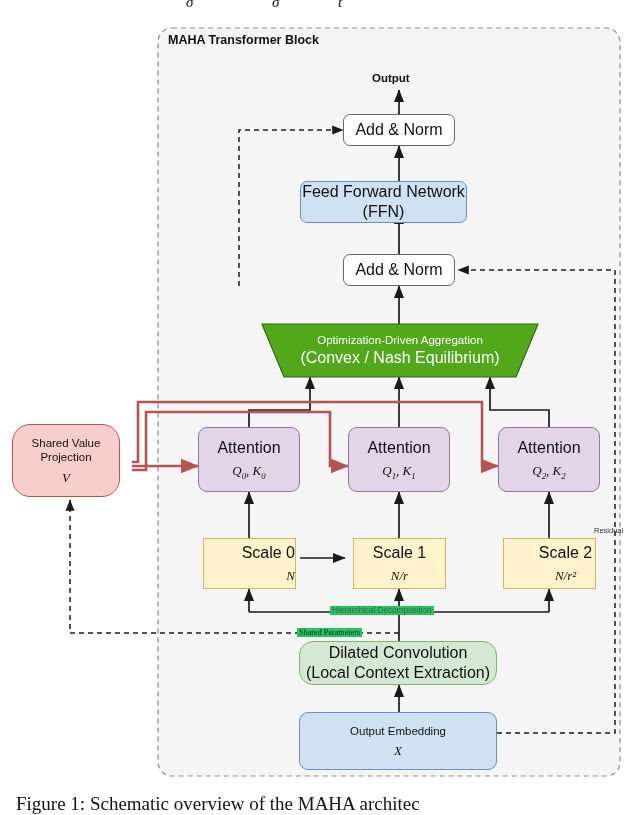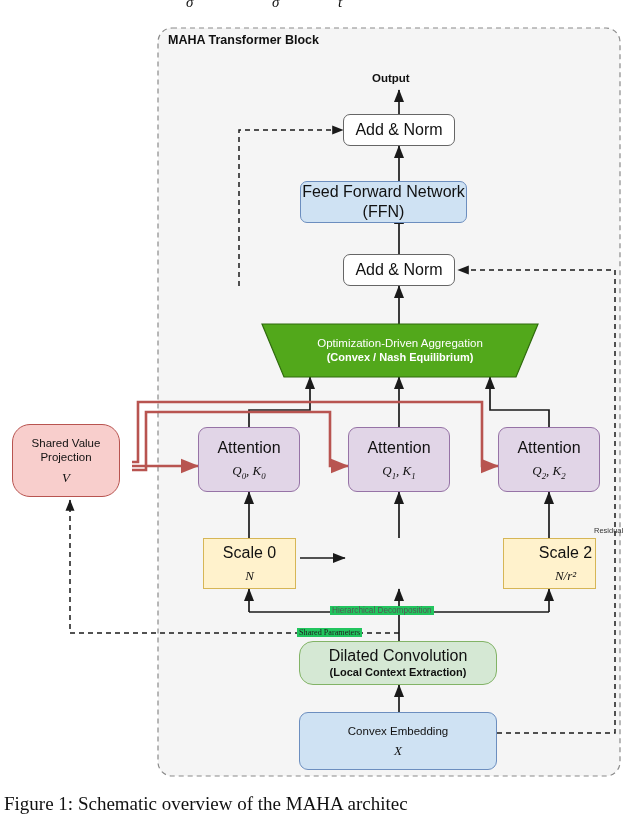--- a/index.html
+++ b/index.html
@@ -7,21 +7,21 @@
        font-family:"Liberation Sans",sans-serif;color:#111;}
   #stage{position:absolute;left:0;top:0;width:640px;height:815px;}
   svg#canvas{position:absolute;left:0;top:0;width:640px;height:815px;}
 
   .node{position:absolute;box-sizing:border-box;display:flex;flex-direction:column;
         align-items:center;justify-content:center;text-align:center;}
   .node .t1{font-size:11.5px;font-weight:normal;line-height:1.25;}
   .node .t1.reg{font-weight:normal;font-size:16px;}
   .node .t2{font-size:13px;line-height:1.2;margin-top:5px;
             font-family:"Liberation Serif",serif;font-style:italic;}
-  .node .sub{font-size:11px;line-height:1.25;font-weight:bold;}
+  .node .sub{font-size:16px;line-height:1.25;font-weight:normal;}
 
   .blocktitle{position:absolute;font-size:12.5px;font-weight:bold;color:#111;}
   .plain{position:absolute;font-size:11.5px;font-weight:bold;color:#111;}
   .small-lbl{position:absolute;font-size:8.2px;color:#555;
              background:#22c55e;padding:0 2px;white-space:nowrap;}
   .small-lbl.dk{color:#222;}
   .vert-lbl{position:absolute;font-size:7.5px;color:#333;white-space:nowrap;}
   .caption{position:absolute;font-family:"Liberation Serif",serif;
            font-size:19px;color:#111;white-space:nowrap;}
   .topmath{position:absolute;font-family:"Liberation Serif",serif;
@@ -157,43 +157,48 @@
 
   <div class="node" style="left:498px;top:427px;width:102px;height:65px;background:#e1d5e7;
               border:1.4px solid #9673a6;border-radius:9px;">
     <span class="t1 reg">Attention</span>
     <span class="t2">
       <i>Q</i><sub>2</sub>,&nbsp;<i>K</i><sub>2</sub>
     </span>
   </div>
 
   <div class="node" style="left:203px;top:538px;width:93px;height:51px;background:#fff2cc;
-              border:1.4px solid #d6b656;">
+              border:1.4px solid #d6b656;align-items:flex-end;">
     <span class="t1 reg">Scale 0</span>
     <span class="t2">N</span>
   </div>
 
+  <div class="node" style="left:353px;top:538px;width:93px;height:51px;background:#fff2cc;
+              border:1.4px solid #d6b656;">
+    <span class="t1 reg">Scale 1</span>
+    <span class="t2">N/r</span>
+  </div>
 
   <div class="node" style="left:503px;top:538px;width:93px;height:51px;background:#fff2cc;
               border:1.4px solid #d6b656;padding-left:32px;">
     <span class="t1 reg">Scale 2</span>
     <span class="t2">N/r²</span>
   </div>
 
   <div class="small-lbl" style="left:330px;top:606px;">Hierarchical Decomposition</div>
   <div class="small-lbl dk" style="left:297px;top:628px;font-family:Liberation Serif, serif;">Shared Parameters</div>
   <div class="vert-lbl" style="left:594px;top:526px;">Residual</div>
 
   <div class="node" style="left:299px;top:641px;width:198px;height:44px;background:#d5e8d4;
               border:1.4px solid #82b366;border-radius:14px;">
     <span class="t1 reg">Dilated Convolution</span>
     <span class="sub">(Local Context Extraction)</span>
   </div>
 
   <div class="node" style="left:299px;top:712px;width:198px;height:58px;background:#cfe2f3;
               border:1.4px solid #6c8ebf;border-radius:9px;">
-    <span class="t1">Convex Embedding</span>
+    <span class="t1">Output Embedding</span>
     <span class="t2">X</span>
   </div>
 
-  <div class="caption" style="left:4px;top:793px;">Figure 1: Schematic overview of the MAHA architec</div>
+  <div class="caption" style="left:16px;top:793px;">Figure 1: Schematic overview of the MAHA architec</div>
 
 </div>
 
 </body></html>

